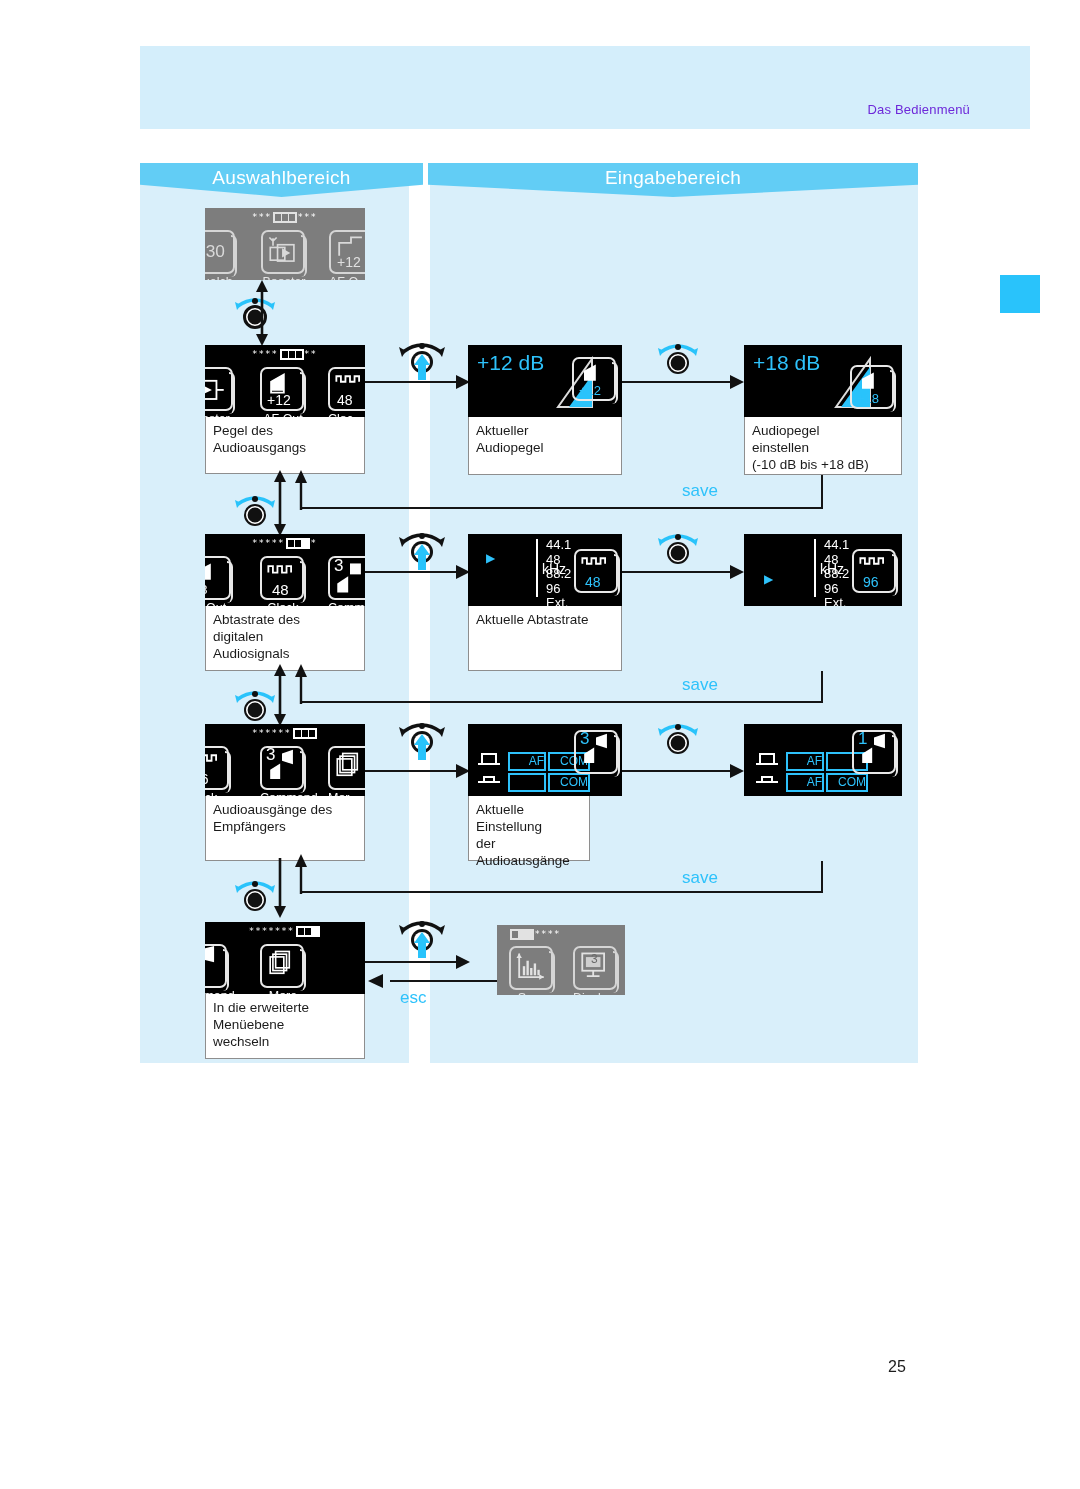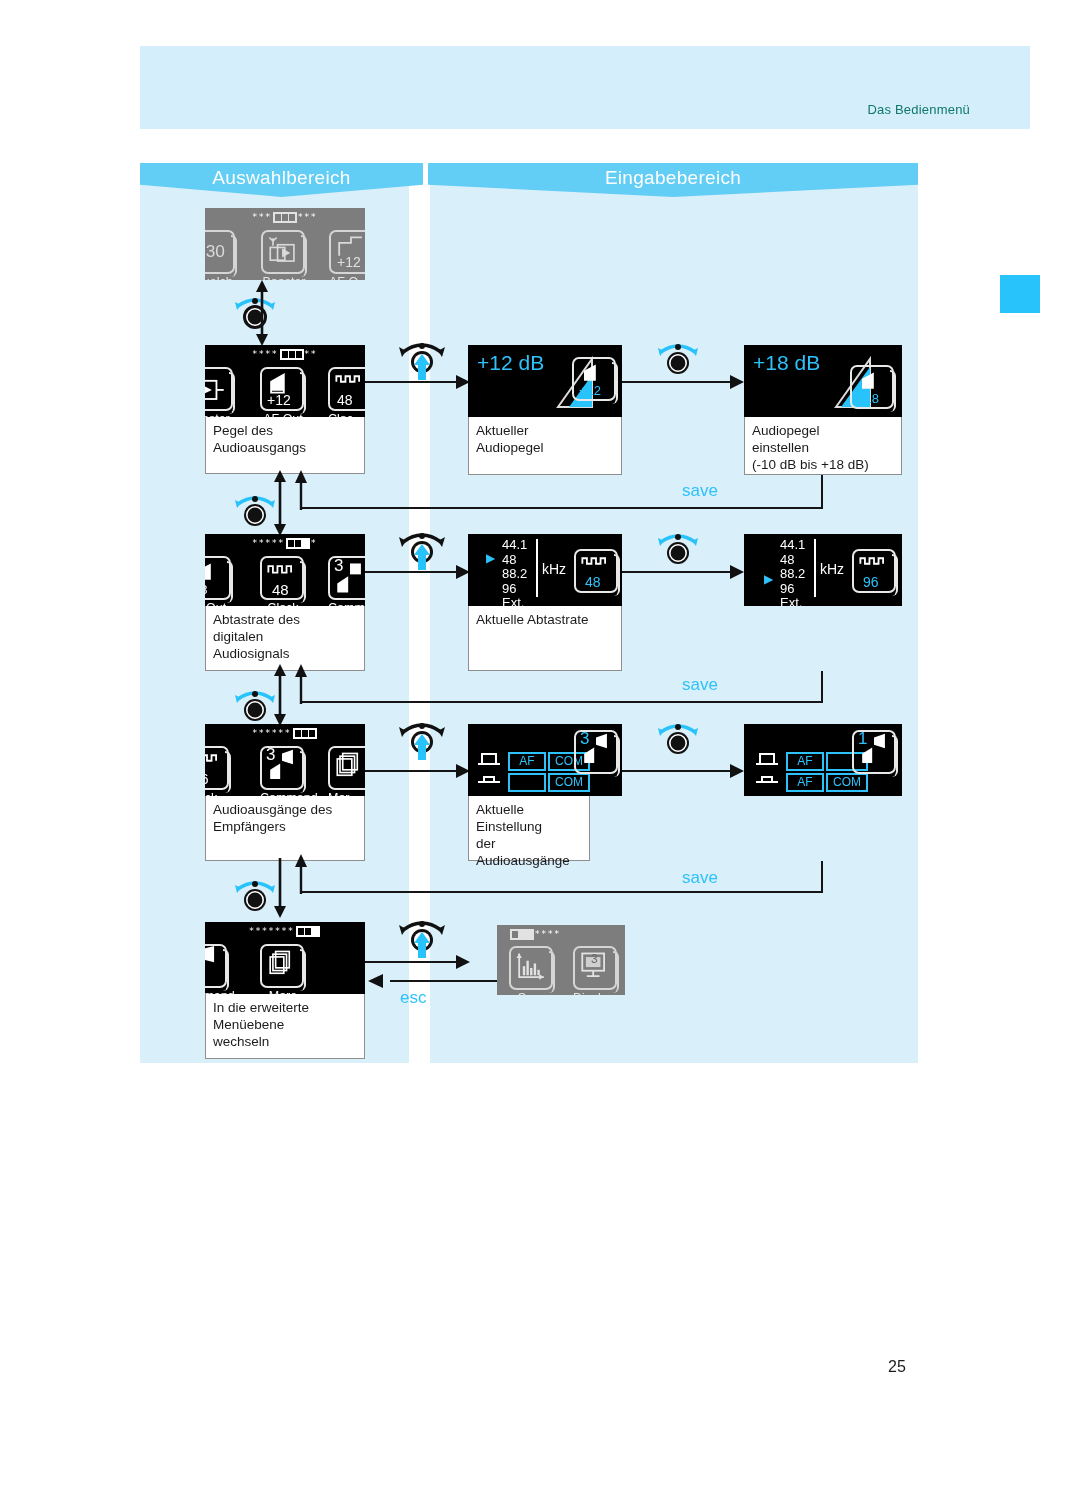--- a/index.html
+++ b/index.html
@@ -8,21 +8,21 @@
     font-family:"Liberation Sans","DejaVu Sans",sans-serif;
     position:relative;overflow:hidden;
   }
   
   #header-band{
     position:absolute;left:140px;top:46px;width:890px;height:83px;
     background:#d4eefb;
   }
   #header-title{
     position:absolute;right:110px;top:102px;
-    font-size:13px;color:#0f766e;letter-spacing:.2px;
+    font-size:13px;color:#6d28d9;letter-spacing:.2px;
   }
   #edge-tab{
     position:absolute;left:1000px;top:275px;width:40px;height:38px;
     background:#29c3fb;
   }
   #page-number{
     position:absolute;left:888px;top:1358px;font-size:16px;color:#1c1c1c;
   }
 
   
@@ -88,28 +88,28 @@
   .tilenum{position:absolute;font-size:15px;color:#fff;}
 
   
   .ic{position:absolute;left:0;top:0;width:100%;height:100%;}
 
   
   .bigval{position:absolute;left:9px;top:6px;font-size:21px;color:#2ec2fb;}
 
   
   .ratelist{position:absolute;left:30px;top:4px;font-size:13px;line-height:14.5px;}
-  .ratelist div{white-space:nowrap;}
+  .ratelist div{white-space:nowrap;margin-left:44px;}
   .rate-cursor{position:absolute;left:18px;color:#2ec2fb;font-size:12px;}
   .khz{position:absolute;font-size:14px;color:#ffffff;}
   .ratebar{position:absolute;width:2px;background:#ffffff;}
 
   
   .afbox{position:absolute;box-sizing:border-box;border:2px solid #2ec2fb;
-    color:#2ec2fb;font-size:12px;text-align:center;line-height:15px;height:19px;}
+    color:#2ec2fb;font-size:12px;text-align:right;line-height:15px;height:19px;}
 
   
   .hline{position:absolute;background:#151515;height:2px;}
   .vline{position:absolute;background:#151515;width:2px;}
   .savelbl{position:absolute;color:#2ec2fb;font-size:17px;}
   .esclbl{position:absolute;color:#2ec2fb;font-size:17px;}
 
   
   .knob{position:absolute;width:46px;height:40px;}
 </style>

